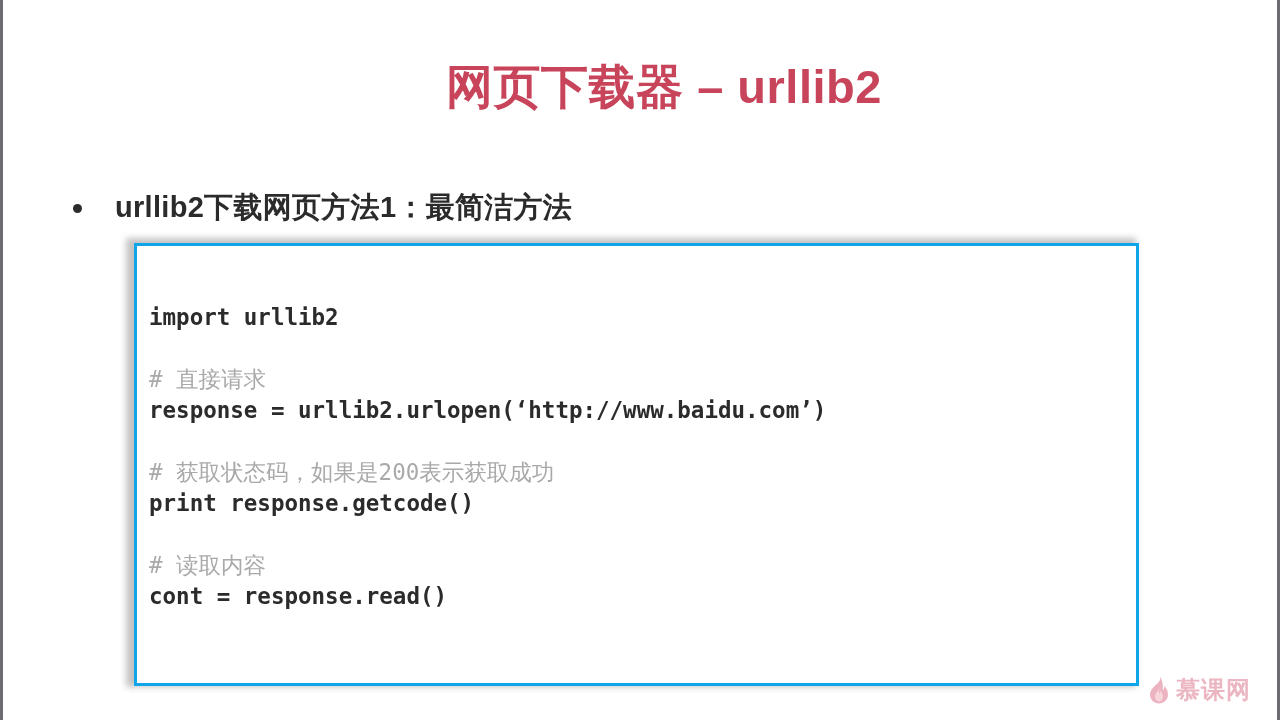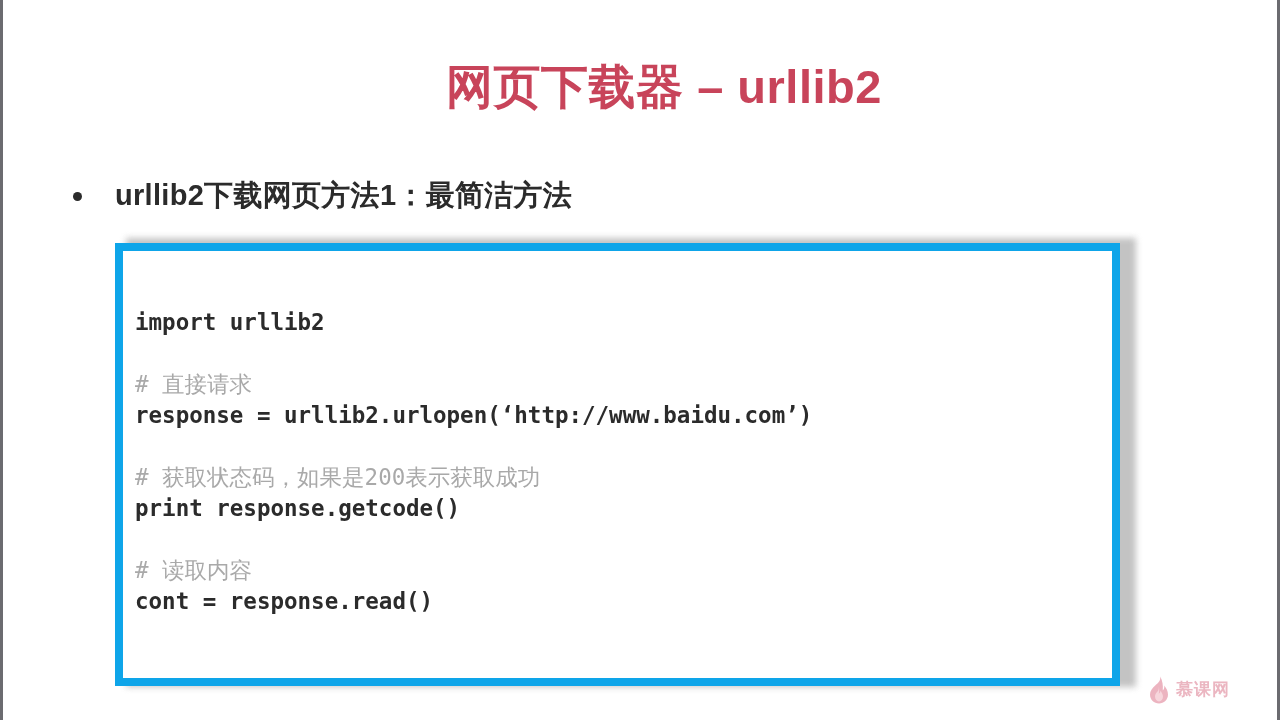--- a/index.html
+++ b/index.html
@@ -50,21 +50,21 @@
     letter-spacing: 0.5px;
     color: #c8445a;
     white-space: nowrap;
     padding-left: 48px;
   }
 
   
   .bullet-row {
     position: absolute;
     left: 70px;
-    top: 176px;
+    top: 188px;
     display: flex;
     align-items: center;
   }
   .bullet-dot {
     width: 9px;
     height: 9px;
     border-radius: 50%;
     background: #2b2b2b;
     margin-right: 33px;
     flex: 0 0 auto;
@@ -83,26 +83,26 @@
     left: 123px;
     top: 238px;
     width: 1010px;
     height: 449px;
     background: #b9b9b9;
     filter: blur(3px);
     opacity: 0.85;
   }
   .code-box {
     position: absolute;
-    left: 112px;
+    left: 131px;
     top: 243px;
     width: 1005px;
     height: 443px;
     background: #ffffff;
-    border: 8px solid #0ea5e9;
+    border: 3px solid #0ea5e9;
   }
 
   .code-lines {
     position: absolute;
     left: 12px;
     top: 56px;
     right: 10px;
     font-family: "DejaVu Sans Mono", "Liberation Mono", monospace;
     font-size: 22.5px;
     line-height: 31px;
@@ -125,21 +125,21 @@
     align-items: center;
     opacity: 0.62;
   }
   .flame-icon {
     width: 24px;
     height: 28px;
     margin-right: 5px;
     flex: 0 0 auto;
   }
   .watermark-text {
-    font-size: 17px;
+    font-size: 24px;
     font-weight: bold;
     color: #e08a9c;
     letter-spacing: 1px;
     line-height: 28px;
     white-space: nowrap;
   }
 </style>
 </head>
 <body>
 

